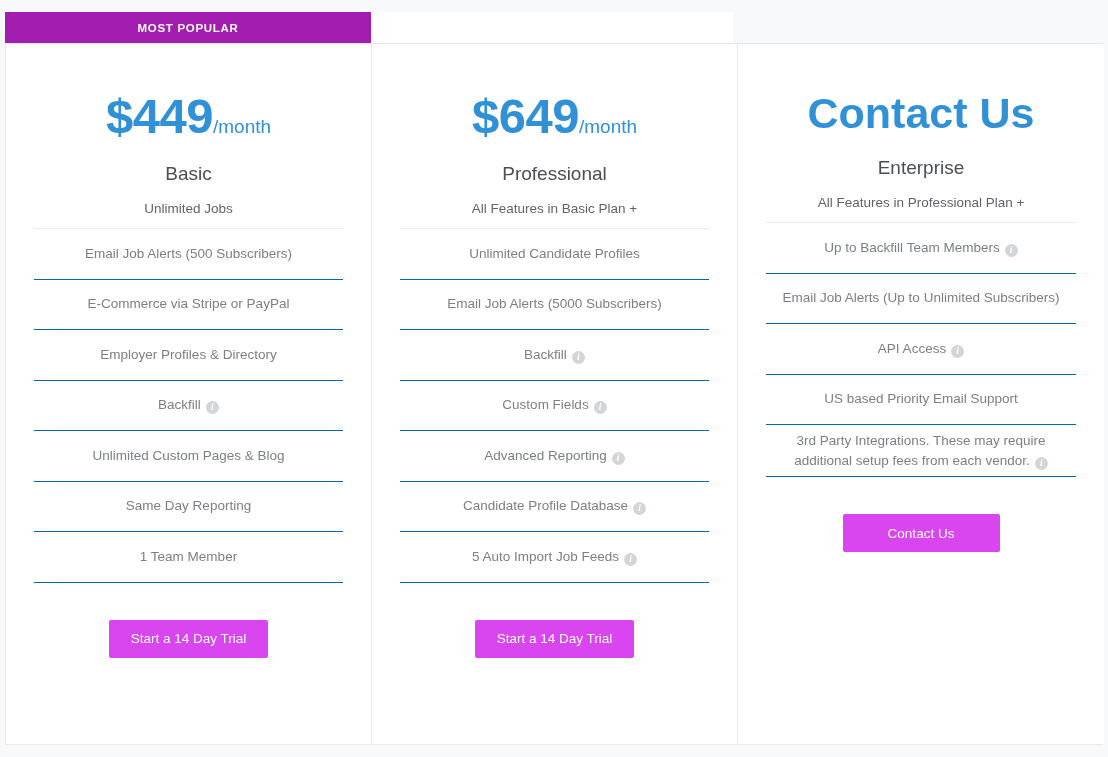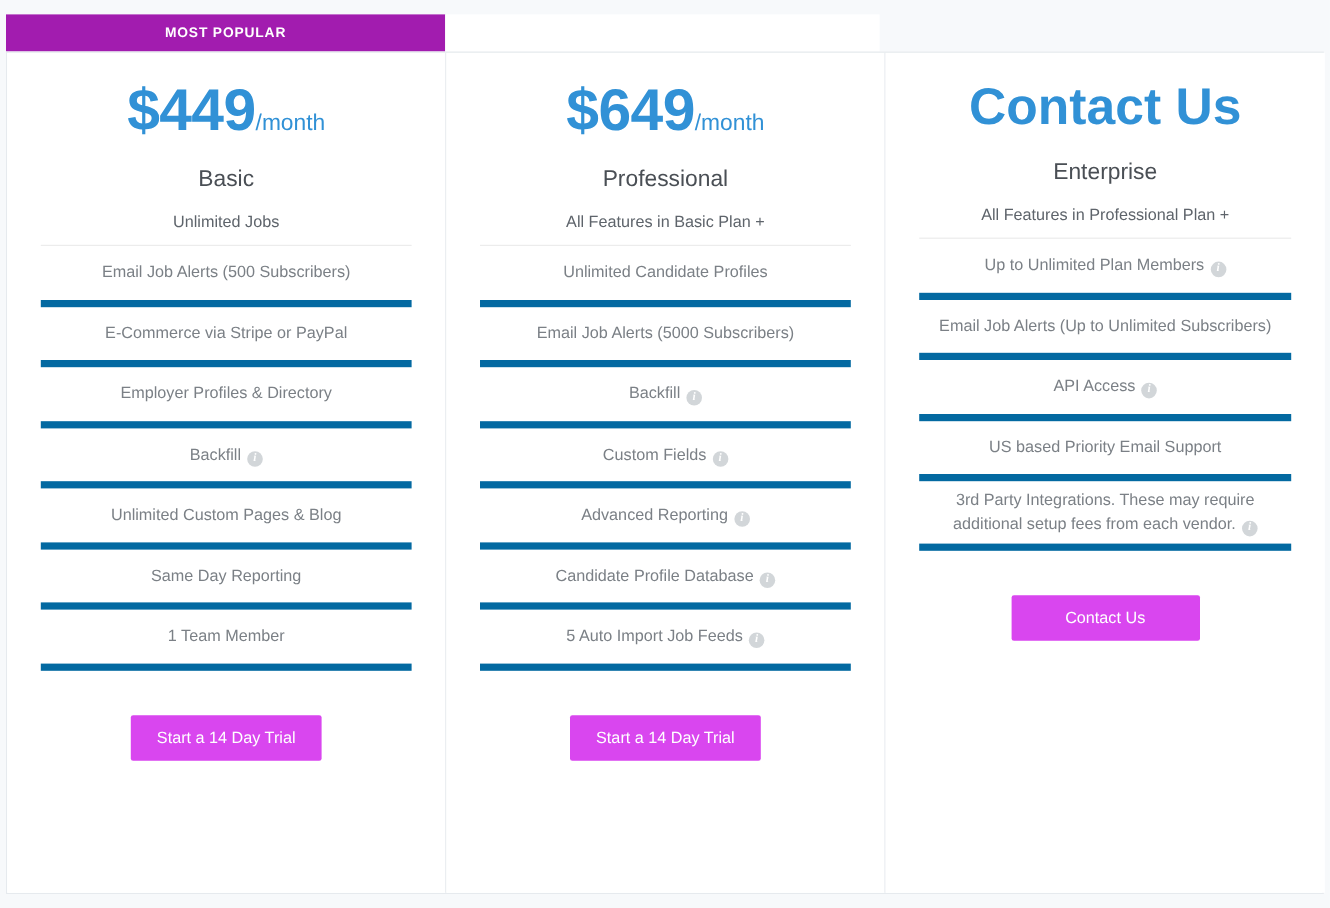--- a/index.html
+++ b/index.html
@@ -68,21 +68,21 @@
     width: 366px;
     background: #ffffff;
     display: flex;
     flex-direction: column;
     border-right: 1px solid #e6eaee;
     padding: 0 28px;
   }
   .card:last-child { border-right: none; }
 
   .price {
-    margin-top: 24px;
+    margin-top: 48px;
     text-align: center;
     color: #3191d6;
     line-height: 1;
     white-space: nowrap;
   }
   .price .amount {
     font-size: 49px;
     font-weight: bold;
     letter-spacing: -0.5px;
   }
@@ -118,21 +118,21 @@
   }
 
   .feature {
     min-height: 50.5px;
     display: flex;
     align-items: center;
     justify-content: center;
     text-align: center;
     font-size: 13.5px;
     color: #7b8086;
-    border-bottom: 6px solid #0369a1;
+    border-bottom: 1px solid #0369a1;
     line-height: 1.45;
     padding: 6px 2px;
   }
 
   .feature .ftext { display: inline; }
 
   .info-icon {
     display: inline-block;
     width: 13px;
     height: 13px;
@@ -246,21 +246,21 @@
         <div class="cta-wrap">
           <button class="cta">Start a 14 Day Trial</button>
         </div>
       </div>
       <div class="card">
         <div class="price contact"><span class="amount">Contact Us</span></div>
         <div class="plan-name">Enterprise</div>
         <div class="plan-sub">All Features in Professional Plan +</div>
         <div class="features">
           <div class="feature">
-            <div><span class="ftext">Up to Unlimited Plan Members</span><span class="info-icon">i</span></div>
+            <div><span class="ftext">Up to Backfill Team Members</span><span class="info-icon">i</span></div>
           </div>
           <div class="feature">
             <div><span class="ftext">Email Job Alerts (Up to Unlimited Subscribers)</span></div>
           </div>
           <div class="feature">
             <div><span class="ftext">API Access</span><span class="info-icon">i</span></div>
           </div>
           <div class="feature">
             <div><span class="ftext">US based Priority Email Support</span></div>
           </div>

